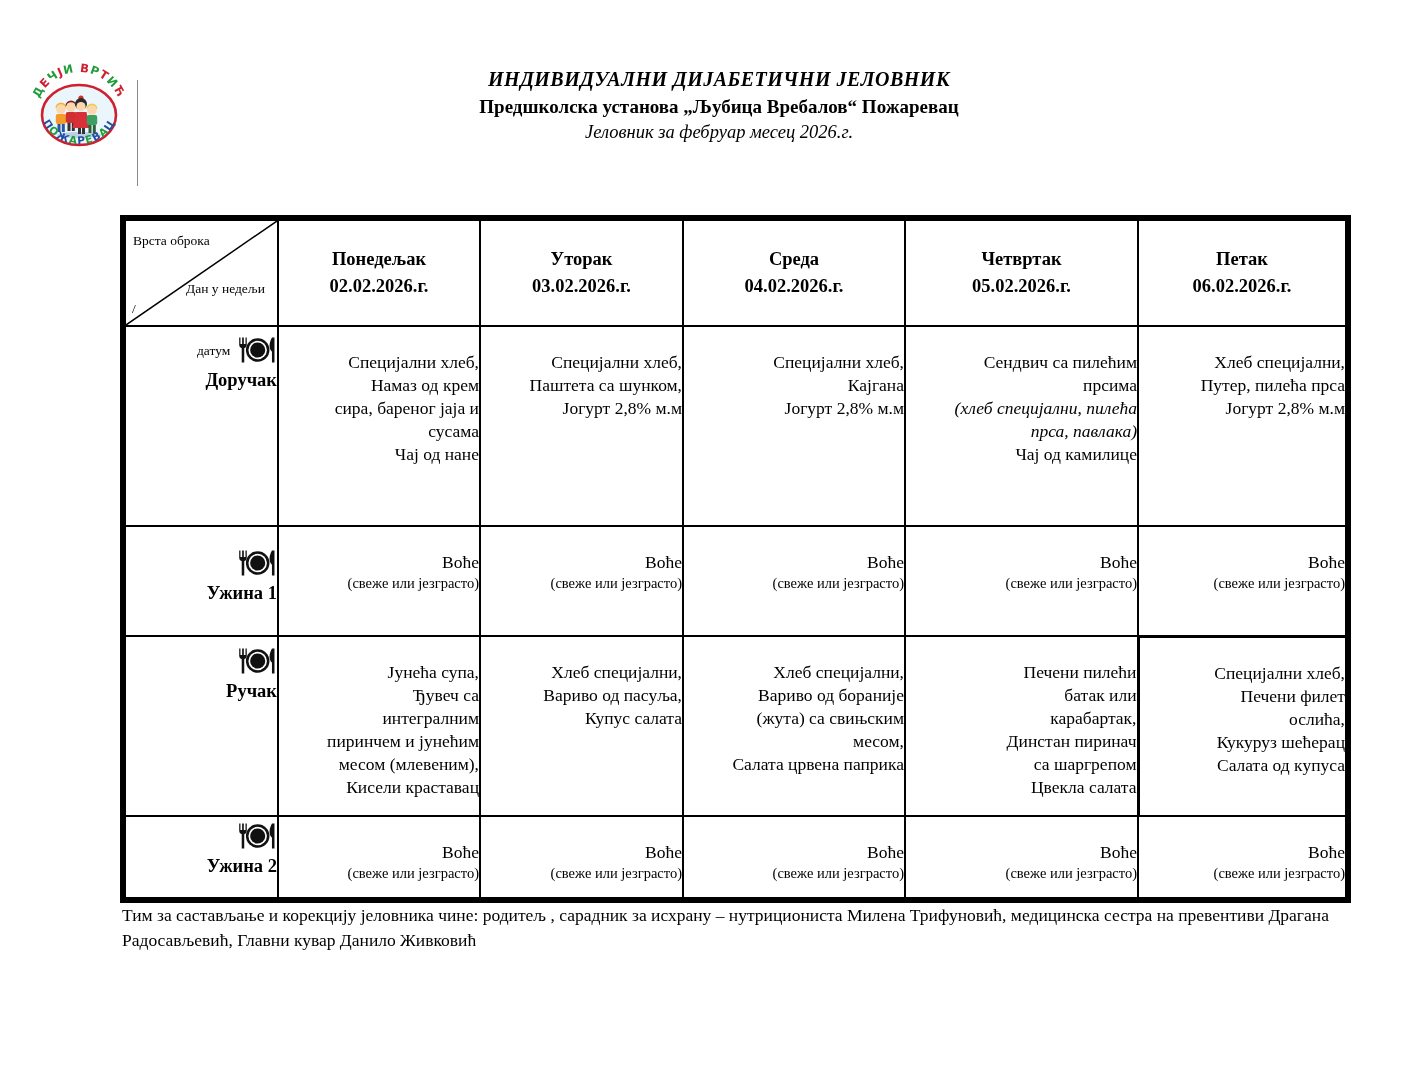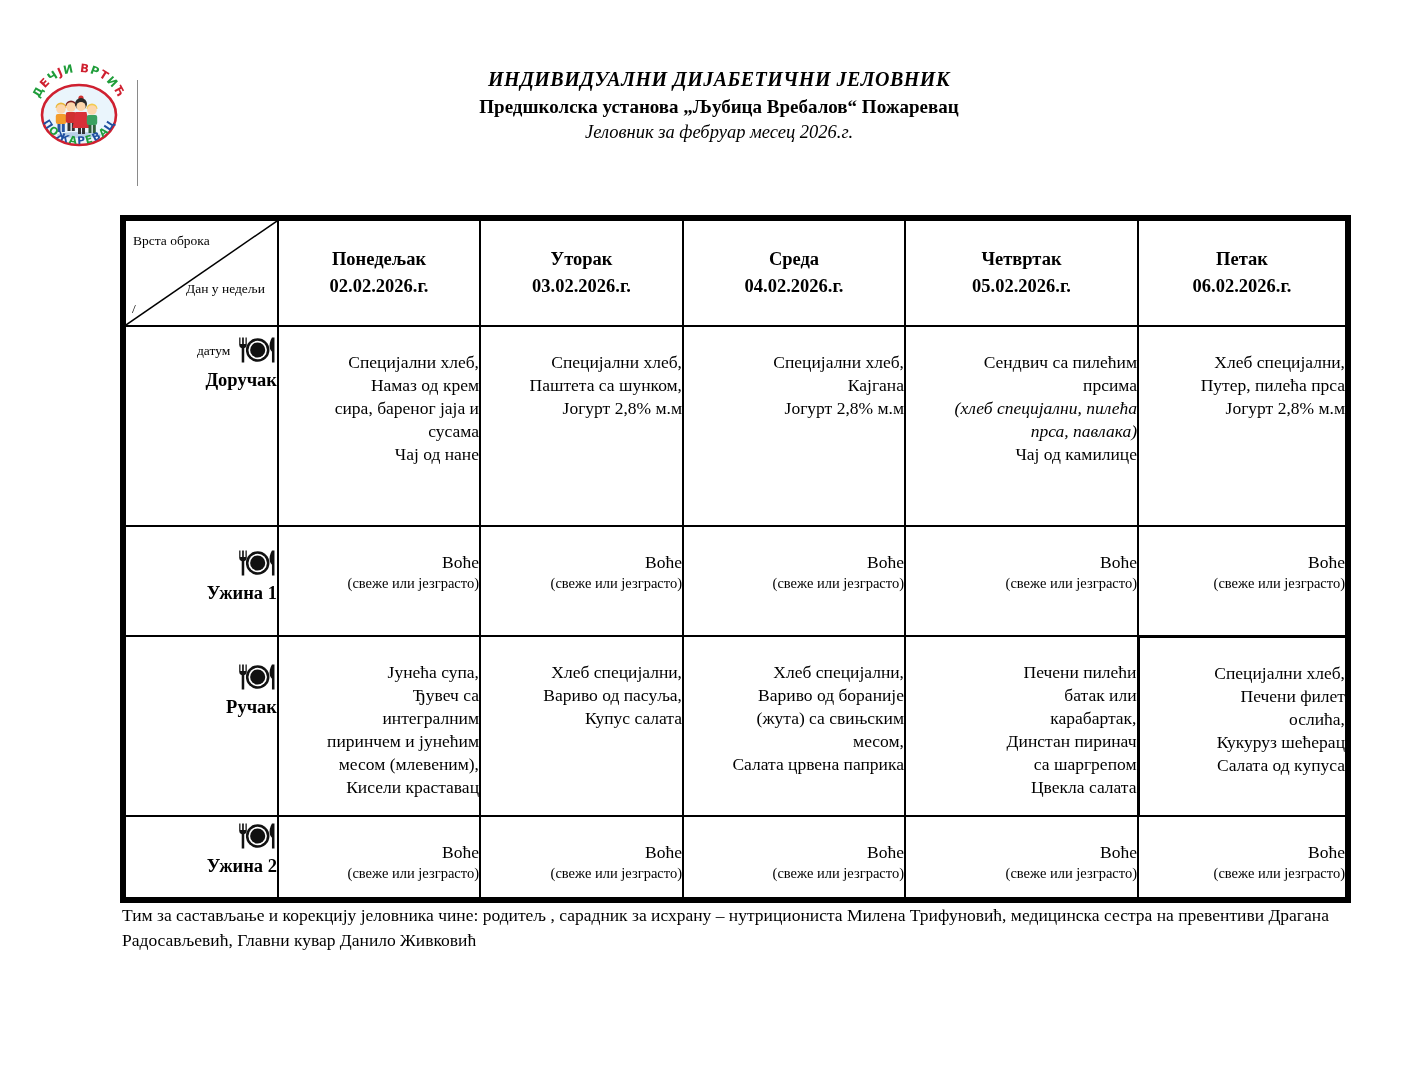--- a/index.html
+++ b/index.html
@@ -39,21 +39,21 @@
   .corner-lbl{position:absolute;font-size:13.5px;white-space:nowrap;}
   .corner-meal{left:7px;top:12px;}
   .corner-day{left:60px;top:60px;}
   .corner-slash{left:6px;top:80px;}
   .corner-date{left:71px;top:86px;margin-top:36px;}
   
   td.label-cell{text-align:right;vertical-align:top;}
   td.label-cell .meal-label{font-size:18.5px;font-weight:bold;margin-top:2px;}
   td.lc-breakfast{padding-top:9px;}
   td.lc-snack1{padding-top:22px;}
-  td.lc-lunch{padding-top:26px;}
+  td.lc-lunch{padding-top:10px;}
   td.lc-snack2{padding-top:5px;}
   
   td.day-cell{
     text-align:right;vertical-align:top;padding-top:24px;
     font-size:17.5px;line-height:23px;
   }
   td.day-cell .line.small{font-size:14.5px;line-height:19px;}
   td.day-cell .line.italic{font-style:italic;}
   
   td.cell-thick{border-top-width:3px;border-left-width:3px;}

